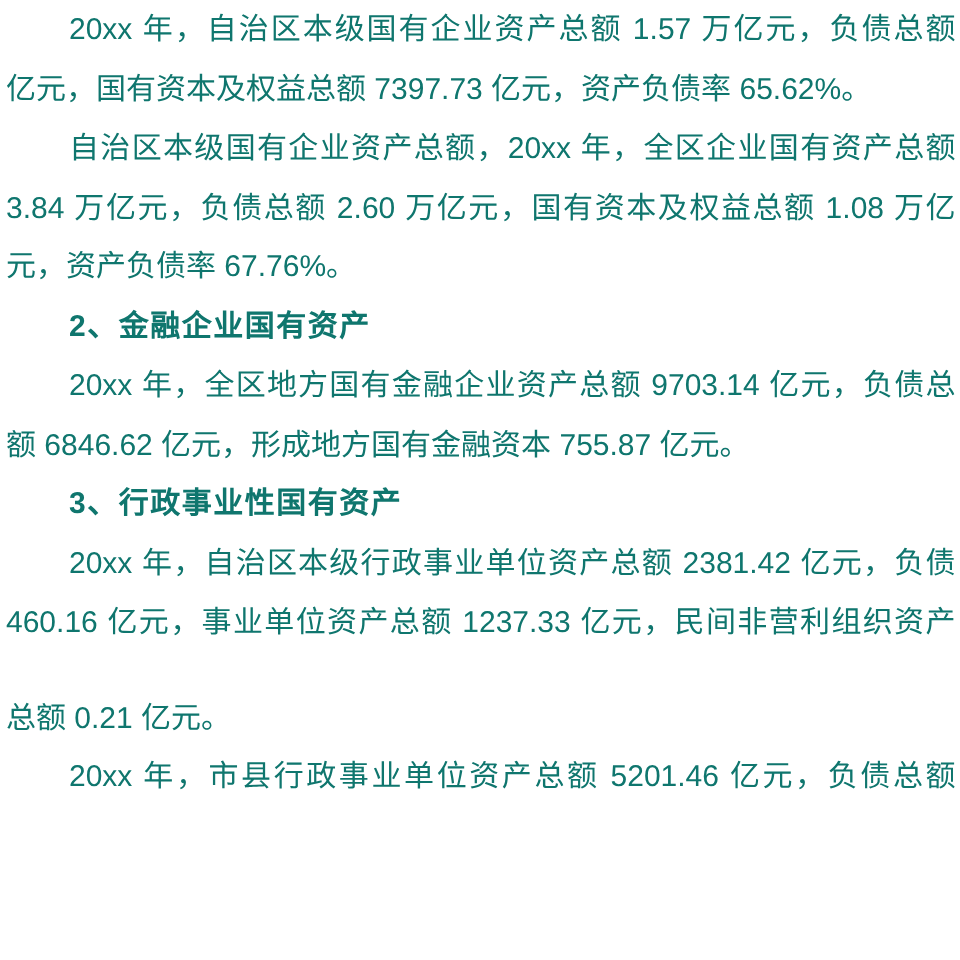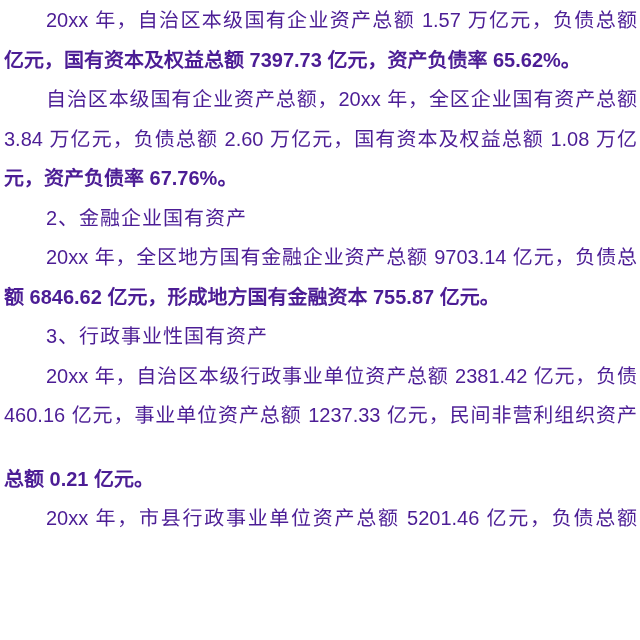--- a/index.html
+++ b/index.html
@@ -30,40 +30,39 @@
   }
   
   .line.j {
     text-align: justify;
     text-align-last: justify;
   }
   
   .line.f {
     text-align: left;
     white-space: nowrap;
-    font-weight: bold;
   }
   
   .line.ind {
     text-indent: 2.1em;
   }
   
   .line.b {
-    font-weight: 400;
+    font-weight: 700;
     letter-spacing: 0.05em;
   }
   
   .line.gap {
     margin-top: 24px;
   }
 </style>
 </head>
 <body style="background: rgb(255, 255, 255);">
 
-<div class="doc" style="color: #4c1d95;">
+<div class="doc" style="color: #0f766e;">
   <div>
       <div class="line j ind">20xx 年，自治区本级国有企业资产总额 1.57 万亿元，负债总额</div>
       <div class="line f">亿元，国有资本及权益总额 7397.73 亿元，资产负债率 65.62%。</div>
       <div class="line j ind">自治区本级国有企业资产总额，20xx 年，全区企业国有资产总额</div>
       <div class="line j">3.84 万亿元，负债总额 2.60 万亿元，国有资本及权益总额 1.08 万亿</div>
       <div class="line f">元，资产负债率 67.76%。</div>
       <div class="line f ind b">2、金融企业国有资产</div>
       <div class="line j ind">20xx 年，全区地方国有金融企业资产总额 9703.14 亿元，负债总</div>
       <div class="line f">额 6846.62 亿元，形成地方国有金融资本 755.87 亿元。</div>
       <div class="line f ind b">3、行政事业性国有资产</div>

